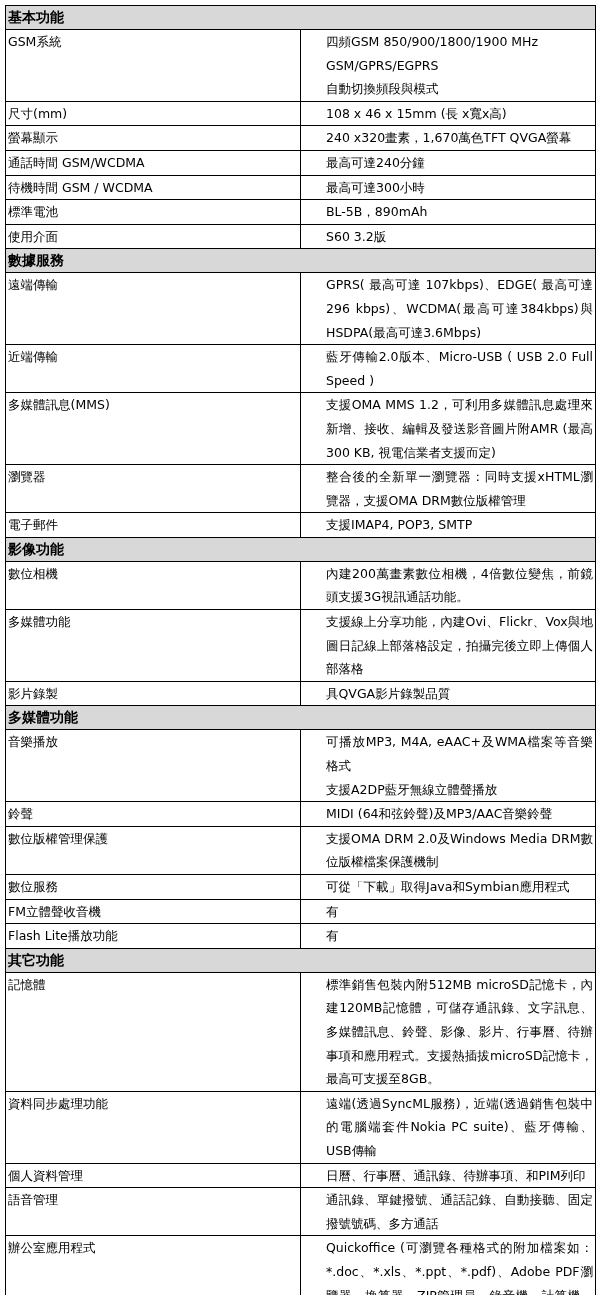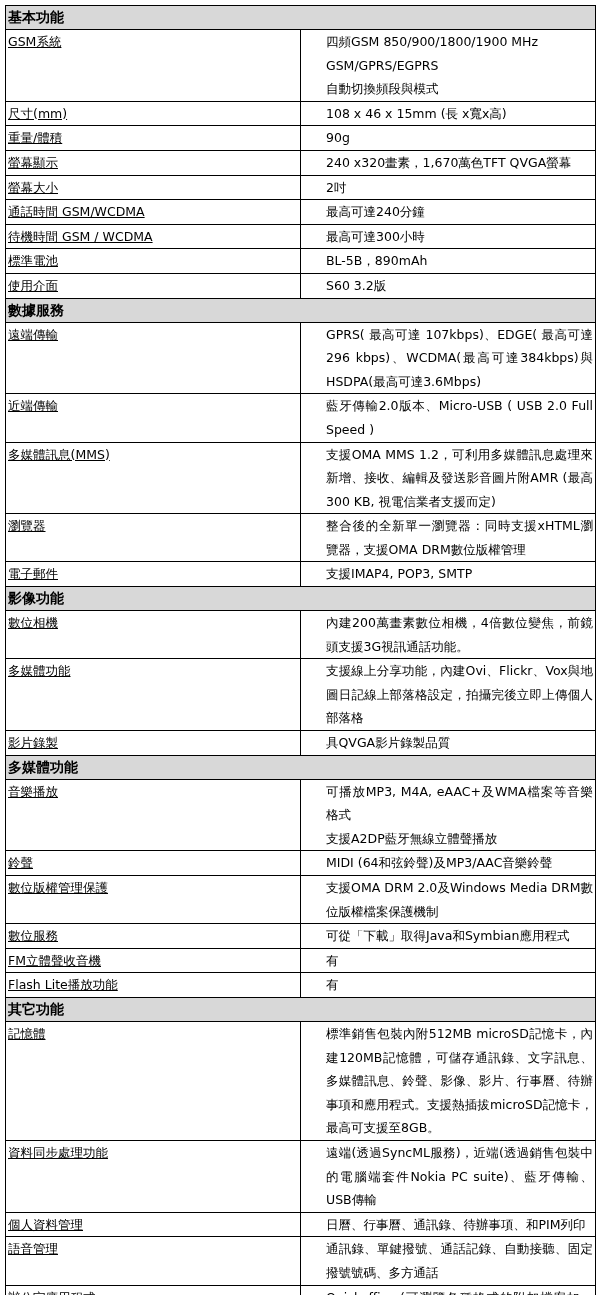--- a/index.html
+++ b/index.html
@@ -2,21 +2,21 @@
 <html><head>
 <meta charset="utf-8">
 <style>
   html, body { margin: 0; padding: 0; background: #ffffff; }
   body { width: 602px; height: 1295px; position: relative; overflow: hidden;
          font-family: "DejaVu Sans", "Liberation Sans", sans-serif; color: #000; }
   table.spec { position: absolute; left: 5px; top: 5px; width: 591px;
                border-collapse: collapse; table-layout: fixed; font-size: 12.5px; }
   table.spec td { border: 1px solid #000; vertical-align: top; padding: 0 2px;
                   line-height: 23.6px; }
-  td.label { width: 150px; text-decoration: underline; }
+  td.label { width: 150px; }
   td.value { text-align: justify; }
   tr.section td { background: #d8d8d8; font-weight: bold; font-size: 14px; line-height: 23px; margin-left: 7px; }
   .line { display: block; margin-left: 23px; }
 </style>
 </head>
 <body>
 
 <table class="spec">
   <tbody id="spec-body">
       <tr class="section">
@@ -30,35 +30,23 @@
           <span class="line">自動切換頻段與模式</span>
         </td>
       </tr>
       <tr>
         <td class="label">尺寸(mm)</td>
         <td class="value">
           <span class="line">108 x 46 x 15mm (長 x寬x高)</span>
         </td>
       </tr>
       <tr>
-        <td class="label">重量/體積</td>
-        <td class="value">
-          <span class="line">90g</span>
-        </td>
-      </tr>
-      <tr>
         <td class="label">螢幕顯示</td>
         <td class="value">
           <span class="line">240 x320畫素，1,670萬色TFT QVGA螢幕</span>
-        </td>
-      </tr>
-      <tr>
-        <td class="label">螢幕大小</td>
-        <td class="value">
-          <span class="line">2吋</span>
         </td>
       </tr>
       <tr>
         <td class="label">通話時間 GSM/WCDMA</td>
         <td class="value">
           <span class="line">最高可達240分鐘</span>
         </td>
       </tr>
       <tr>
         <td class="label">待機時間 GSM / WCDMA</td>

